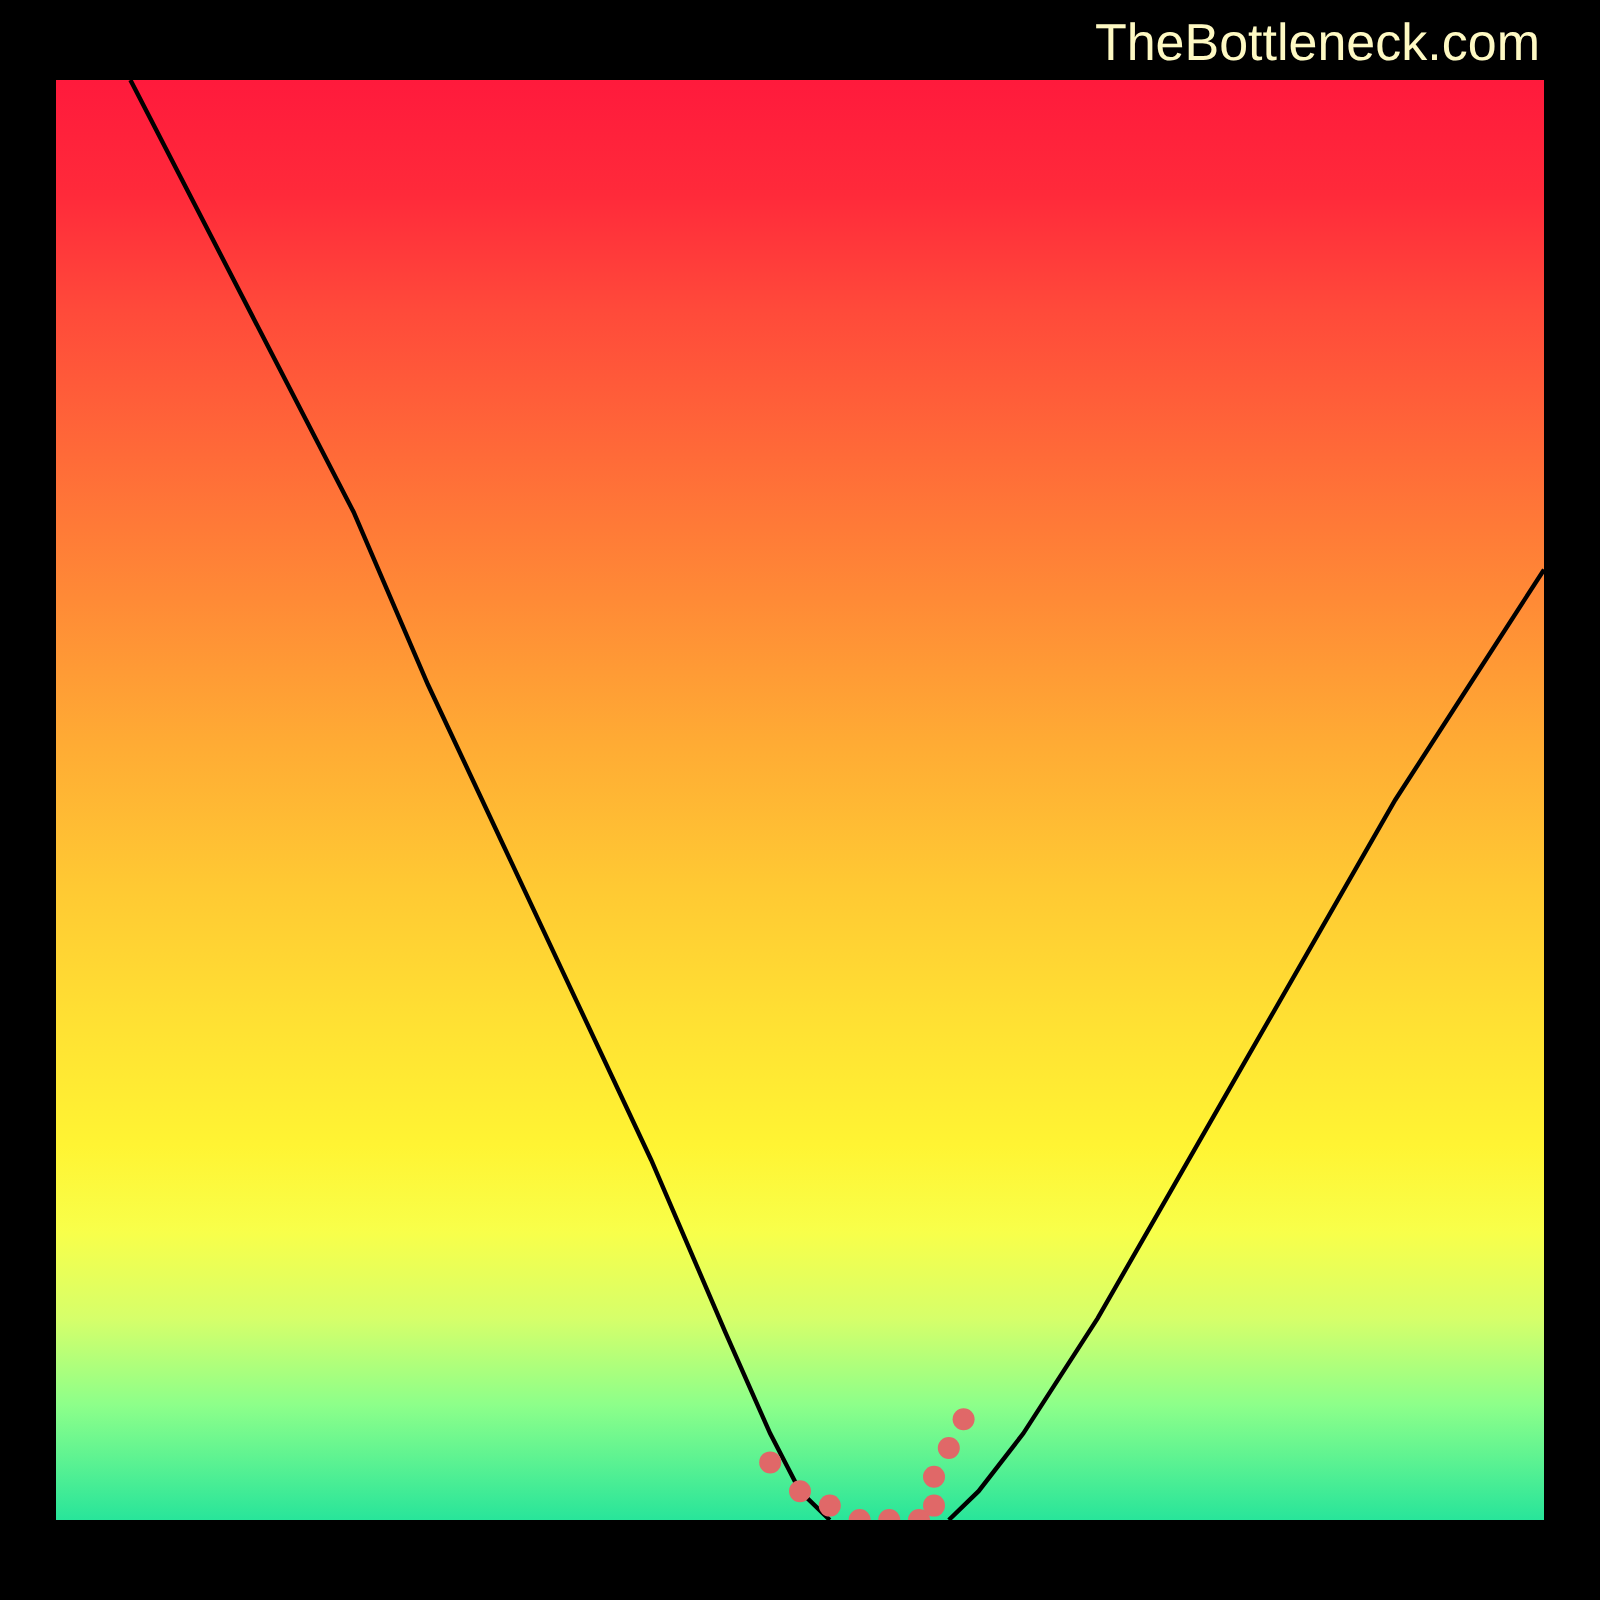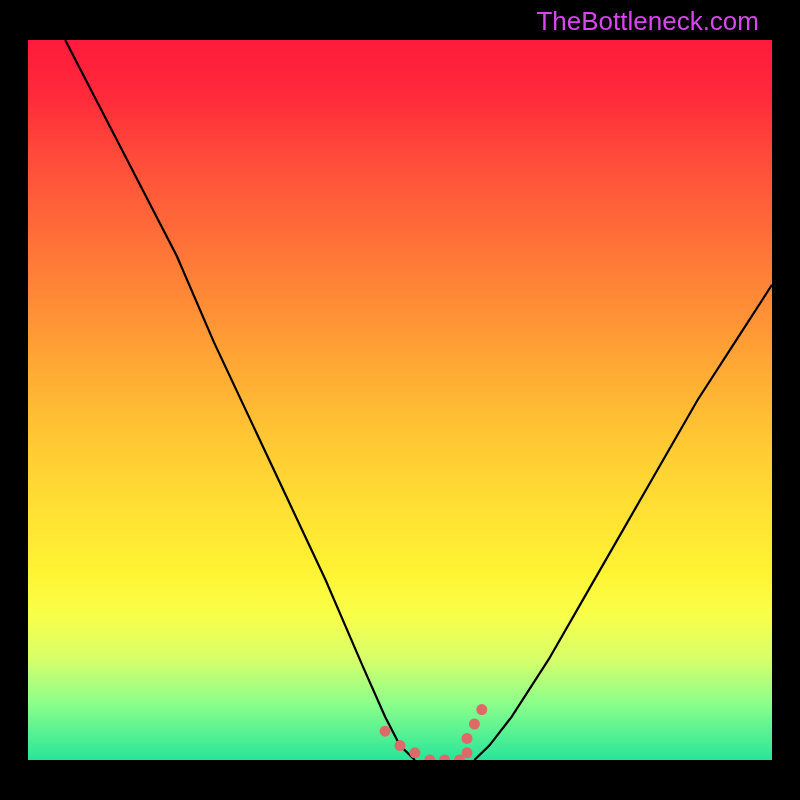--- a/index.html
+++ b/index.html
@@ -3,21 +3,21 @@
 <meta charset="utf-8">
 <style>
   html,body{margin:0;padding:0;width:800px;height:800px;overflow:hidden;background:#000}
   .frame{position:absolute;inset:0;background:#000}
   .plot{position:absolute;left:28px;top:40px;width:744px;height:720px;
         background:linear-gradient(to bottom,
           #ff1a3c 0%, #ff2a3a 8%, #ff4a3a 16%, #ff6a38 26%,
           #ff8a36 36%, #ffab34 46%, #ffc933 56%, #ffe233 66%,
           #fff433 74%, #f8ff4a 80%, #d6ff6a 86%, #8dff8a 92%,
           #28e59a 100%)}
-  .watermark{position:absolute;top:6px;right:41px;font:26px Arial,Helvetica,sans-serif;color:#d946ef}
+  .watermark{position:absolute;top:6px;right:30px;font:26px Arial,Helvetica,sans-serif;color:#fef9c3}
   svg.curve{position:absolute;left:0;top:0;width:744px;height:720px}
   svg.dots{position:absolute;left:0;top:0;width:744px;height:720px}
   .curve path{fill:none;stroke:#000;stroke-width:2.2}
   .dots circle{fill:#e06868}
 </style>
 </head>
 <body>
 
 <div class="frame">
   <div class="watermark">TheBottleneck.com</div>

